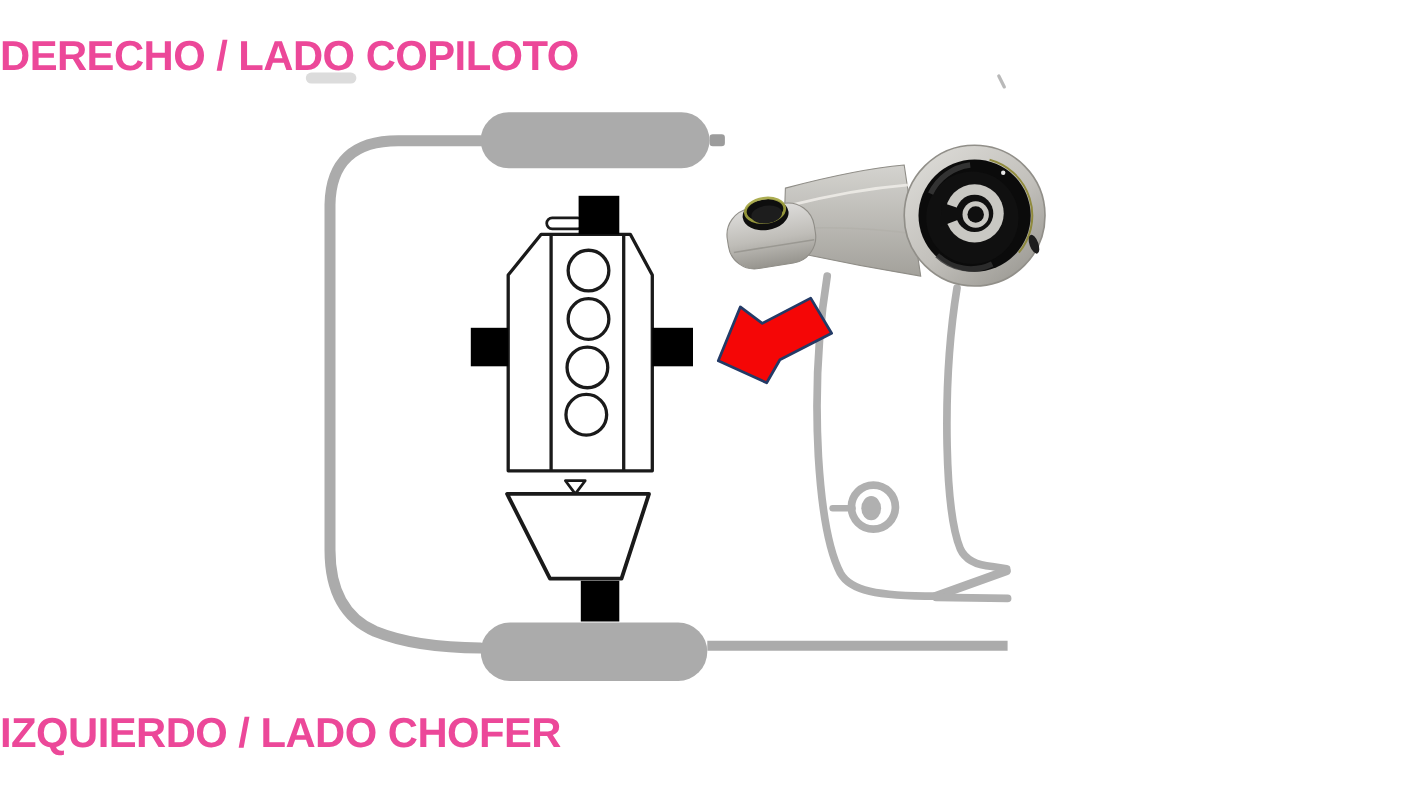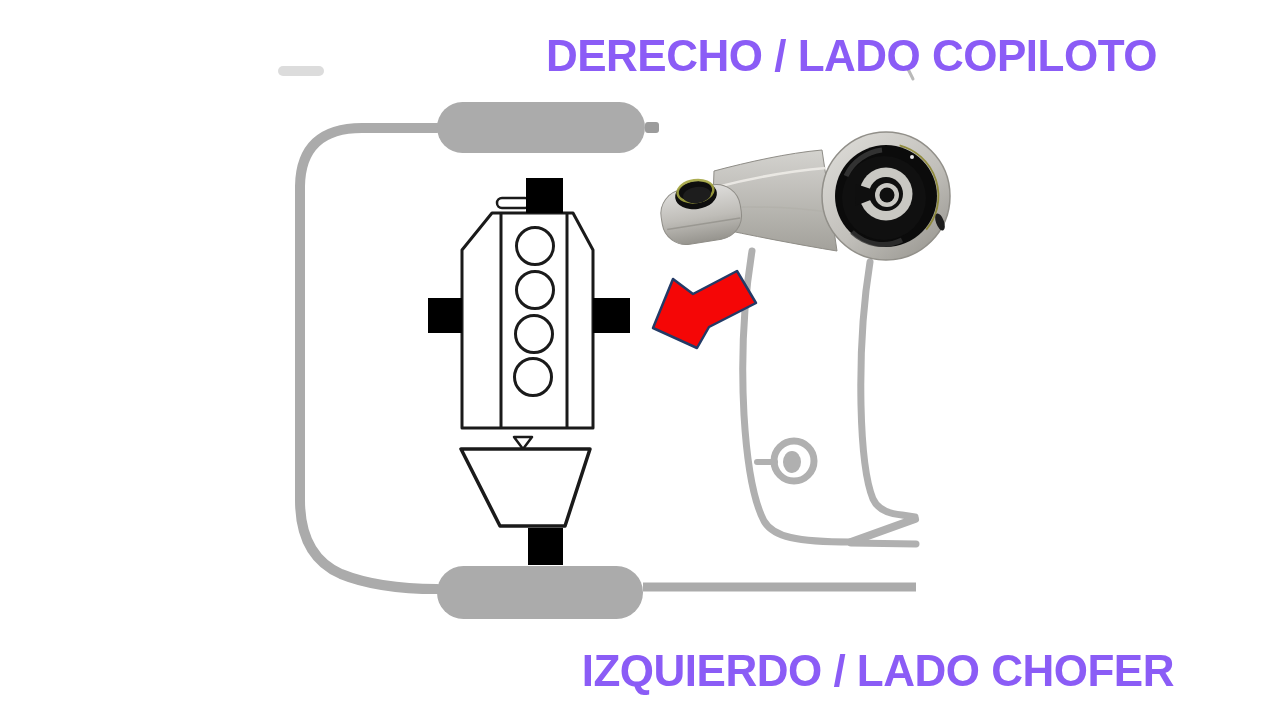--- a/index.html
+++ b/index.html
@@ -6,29 +6,29 @@
   .stage{
     position:relative;
     width:1280px;height:720px;
     background:#ffffff;
     overflow:hidden;
     font-family:"Liberation Sans", sans-serif;
   }
   .stage svg{position:absolute;left:0;top:0;}
   .caption{
     position:absolute;
-    text-align:right;
+    text-align:left;
     font-weight:700;
-    font-size:44px;
+    font-size:38px;
     letter-spacing:-0.5px;
-    color:#8b5cf6;
+    color:#ec4899;
     white-space:nowrap;
   }
   .caption-top{top:31px;left:0;width:1157px;}
-  .caption-bottom{top:646px;left:0;width:1150px;margin-left:24px;}
+  .caption-bottom{top:646px;left:0;width:1150px;}
 </style>
 </head>
 <body>
 
 <div class="stage">
 
   <svg width="1280" height="720" viewBox="0 0 1280 720">
     <defs>
       <linearGradient id="alGrad" x1="0" y1="0" x2="0" y2="1">
         <stop offset="0" stop-color="#dedddb"></stop>

